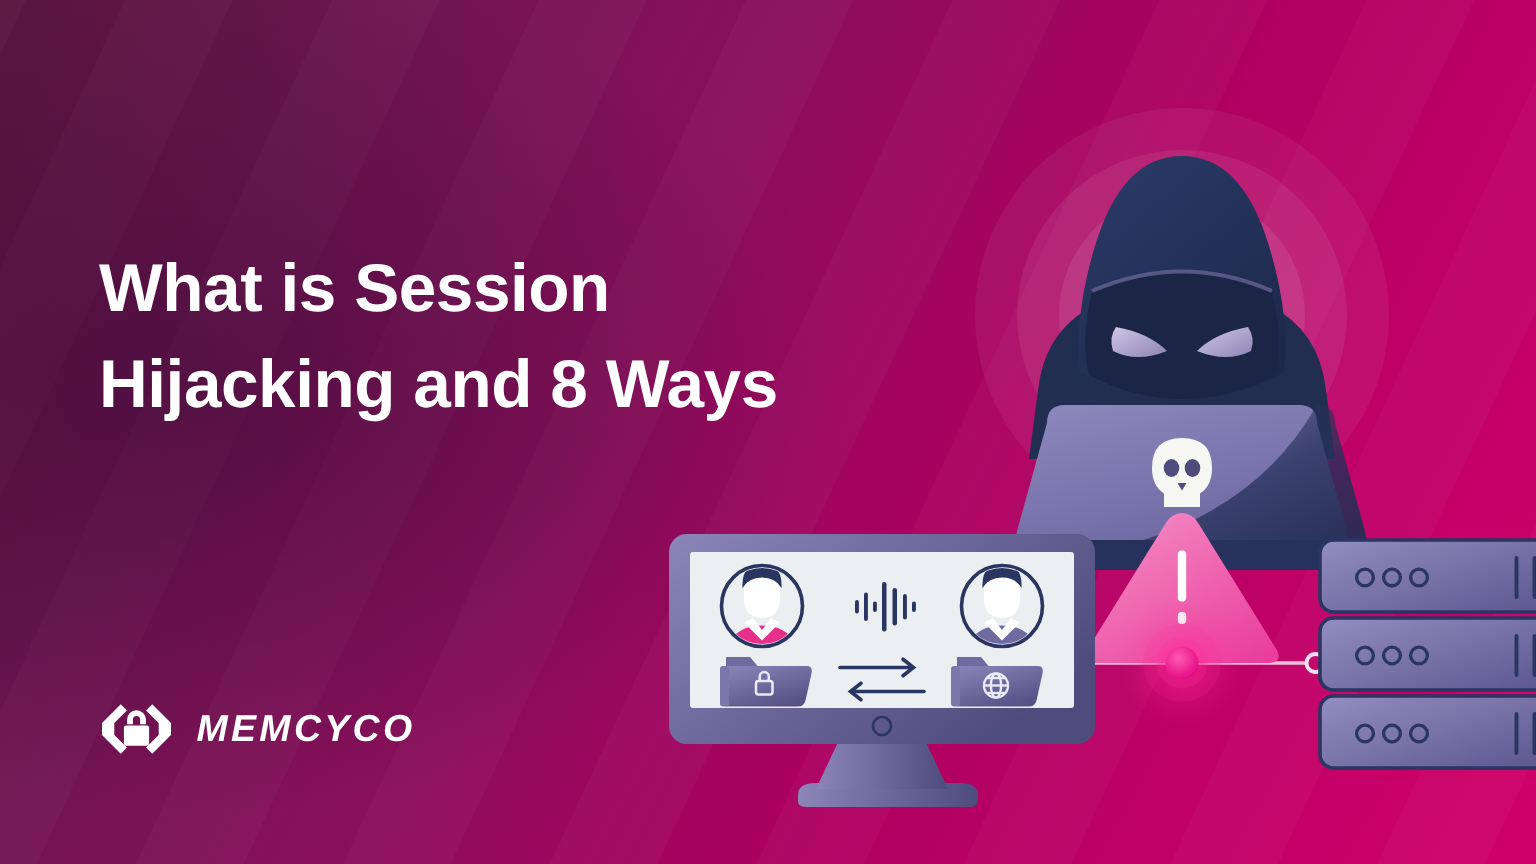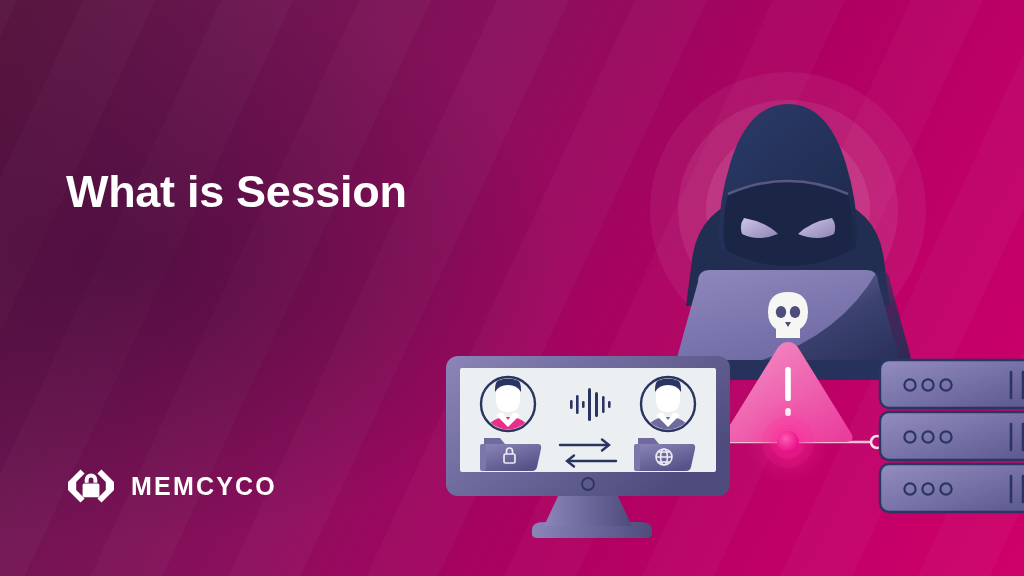--- a/index.html
+++ b/index.html
@@ -53,36 +53,38 @@
   
   #logo {
     position:absolute; left:66px; top:462px;
     display:flex; align-items:center; gap:15px;
     z-index:20;
   }
   #logo .mark { width:50px; height:48px; display:block; }
   #logo .wordmark {
     color:#fff; font-size:25px; font-weight:bold;
     letter-spacing:2.2px;
+    font-style:italic;
   }
 
   
   #art { position:absolute; left:440px; top:60px; width:600px; height:520px; z-index:10; }
   #art svg { display:block; width:600px; height:520px; }
 </style>
 </head>
 <body>
 
 <div id="banner">
 
   <div class="stripes"></div>
   <div class="vig"></div>
 
   <h1 id="headline">
     <span class="ln">What is Session</span>
+    <span class="ln">Hijacking and 8 Ways</span>
   </h1>
 
   <div id="logo">
     <svg class="mark" viewBox="0 0 50 48">
 
       <path d="M14.5 7.5 L18.6 11.6 L10.2 20.0 L10.2 28.0 L18.6 36.4 L14.5 40.5 L2.0 28.0 L2.0 20.0 Z" fill="#ffffff"></path>
 
       <path d="M35.5 7.5 L48.0 20.0 L48.0 28.0 L35.5 40.5 L31.4 36.4 L39.8 28.0 L39.8 20.0 L31.4 11.6 Z" fill="#ffffff"></path>
 
       <path d="M25 11.5 a6.3 6.3 0 0 0 -6.3 6.3 v3.0 h3.9 v-3.0 a2.4 2.4 0 0 1 4.8 0 v3.0 h3.9 v-3.0 A6.3 6.3 0 0 0 25 11.5 Z" fill="#ffffff"></path>

